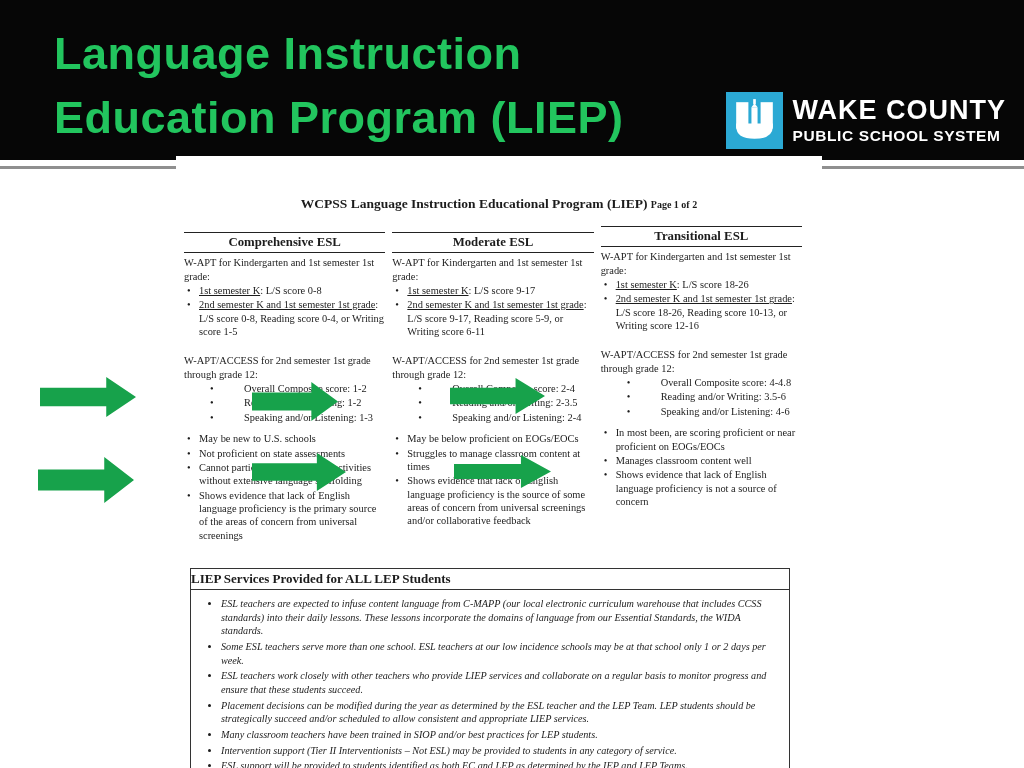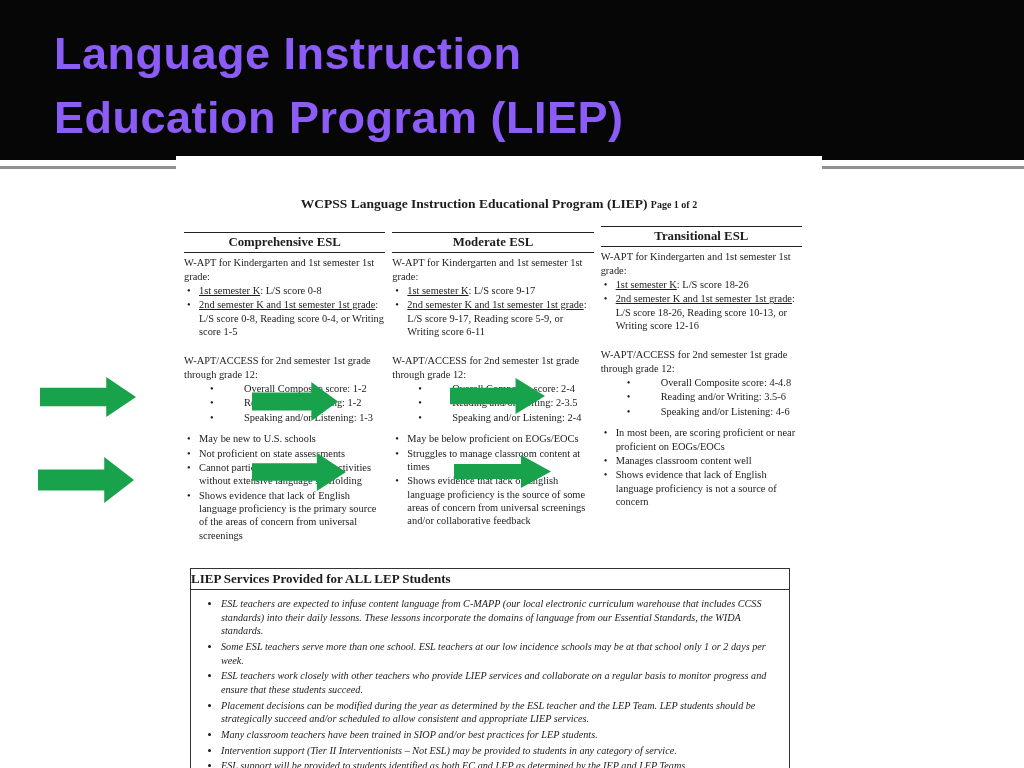--- a/index.html
+++ b/index.html
@@ -5,21 +5,21 @@
   * { margin:0; padding:0; box-sizing:border-box; }
   html,body { background:#e8e8e8; }
   .slide {
     position:relative; width:1024px; height:768px; margin:0 auto;
     background:#ffffff; overflow:hidden;
     font-family:"Liberation Sans", sans-serif;
   }
   
   .hdr { position:absolute; left:0; top:0; width:1024px; height:160px; background:#060606; }
   .slide-title {
-    position:absolute; left:54px; top:22px; color:#8b5cf6;
+    position:absolute; left:54px; top:22px; color:#22c55e;
     font-weight:bold; font-size:45px; line-height:64px; letter-spacing:0.5px;
   }
   .logo { position:absolute; right:18px; top:92px; display:flex; align-items:center; gap:10px; }
   .logo-icon { width:57px; height:57px; display:block; }
   .logo-text { color:#ffffff; line-height:1; }
   .logo-line1 { font-size:27px; font-weight:bold; letter-spacing:1px; }
   .logo-line2 { font-size:15.5px; font-weight:bold; letter-spacing:0.6px; margin-top:4px; }
   .divider { position:absolute; left:0; top:166px; width:1024px; height:3px; background:#8f8f8f; }
   
   .doc {
@@ -60,20 +60,35 @@
 </style>
 </head>
 <body>
 
 <div class="slide">
 
   <div class="hdr">
     <div class="slide-title">
       <div>Language Instruction</div>
       <div>Education Program (LIEP)</div>
+    </div>
+    <div class="logo">
+      <svg class="logo-icon" viewBox="0 0 56 56" xmlns="http://www.w3.org/2000/svg">
+        <rect x="0" y="0" width="56" height="56" fill="#2BA9D4"></rect>
+        <path d="M10 10 h12 v26 h-12 z" fill="#ffffff"></path>
+        <path d="M34 10 h12 v26 h-12 z" fill="#ffffff"></path>
+        <path d="M10 34 q0 12 18 12 q18 0 18 -12 v-3 h-36 z" fill="#ffffff"></path>
+        <rect x="25" y="15" width="6" height="20" fill="#ffffff"></rect>
+        <path d="M25 15 l3 -4 l3 4 z" fill="#ffffff"></path>
+        <rect x="26.7" y="7" width="2.6" height="5" fill="#ffffff"></rect>
+      </svg>
+      <div class="logo-text">
+        <div class="logo-line1">WAKE COUNTY</div>
+        <div class="logo-line2">PUBLIC SCHOOL SYSTEM</div>
+      </div>
     </div>
   </div>
 
   <div class="divider"></div>
 
   <div class="doc">
     <div class="doc-title">
       <span>WCPSS Language Instruction Educational Program (LIEP)</span>
       <span class="pg">Page 1 of 2</span>
     </div>

